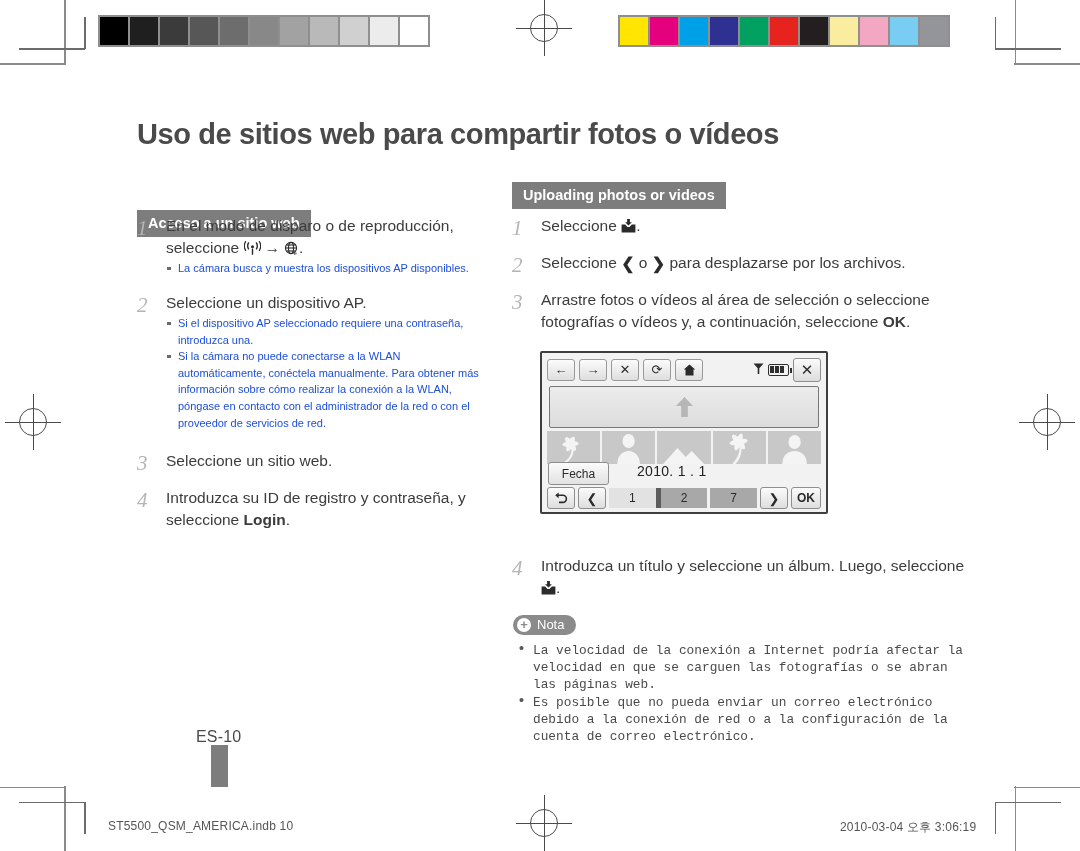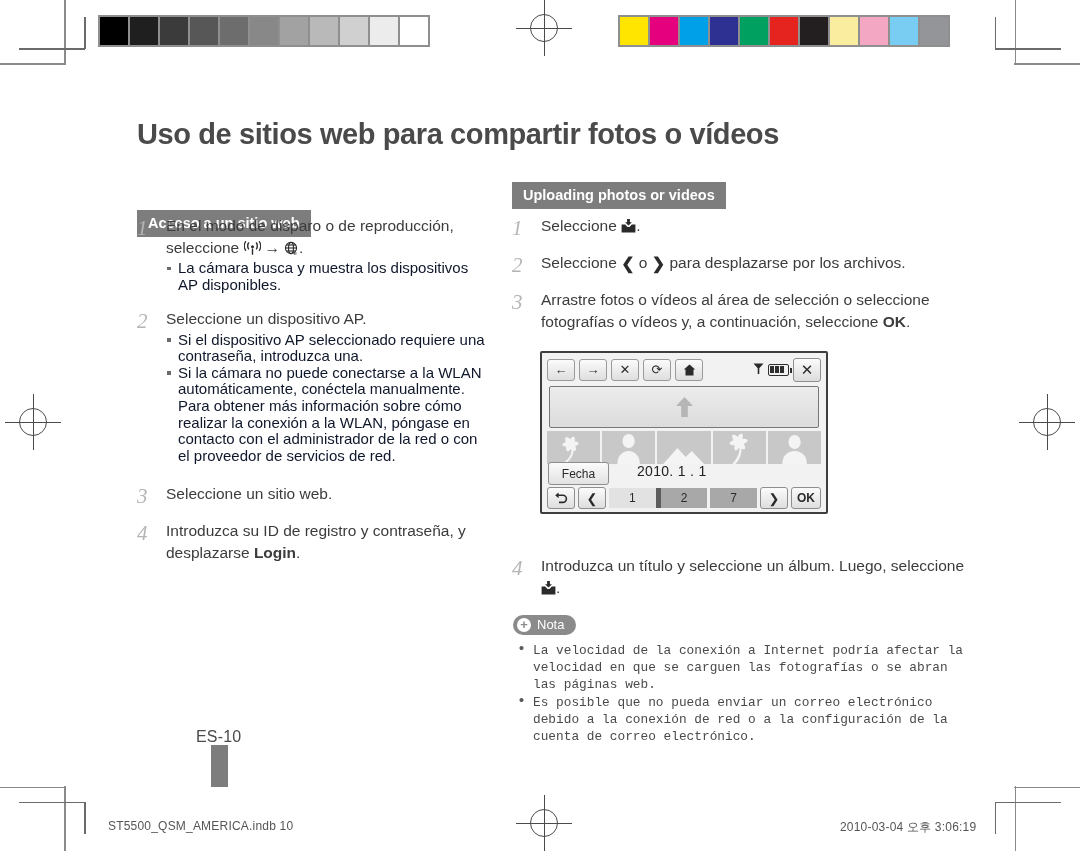--- a/index.html
+++ b/index.html
@@ -80,22 +80,22 @@
   }
   .step .txt b { font-weight: bold; }
 
   
   ul.subs {
     list-style: none; margin: 2px 0 0 0; padding: 0;
   }
   ul.subs li {
     position: relative;
     padding-left: 12px;
-    font-size: 15px; line-height: 16.6px;
-    color: #0f172a;
+    font-size: 11px; line-height: 16.6px;
+    color: #1d4ed8;
     margin-bottom: 0px;
   }
   ul.subs li::before {
     content: ""; position: absolute;
     left: 1px; top: 6.5px; width: 3.5px; height: 3.5px;
     background: #6a6a6a;
   }
   ul.subs li b { font-weight: bold; }
 
   .sp-8 { height: 8px; }
@@ -377,21 +377,21 @@
         <div class="txt">Seleccione un sitio web.</div>
       </div>
     </div>
 
     <div class="sp-8"></div>
 
     <div class="step">
       <div class="num">4</div>
       <div class="body">
         <div class="txt">
-          <span>Introduzca su ID de registro y contraseña, y desplazarse </span><b>Login</b><span>.</span>
+          <span>Introduzca su ID de registro y contraseña, y seleccione </span><b>Login</b><span>.</span>
         </div>
       </div>
     </div>
 
   </div>
 
   <div class="col col-right">
 
     <div class="step">
       <div class="num">1</div>

